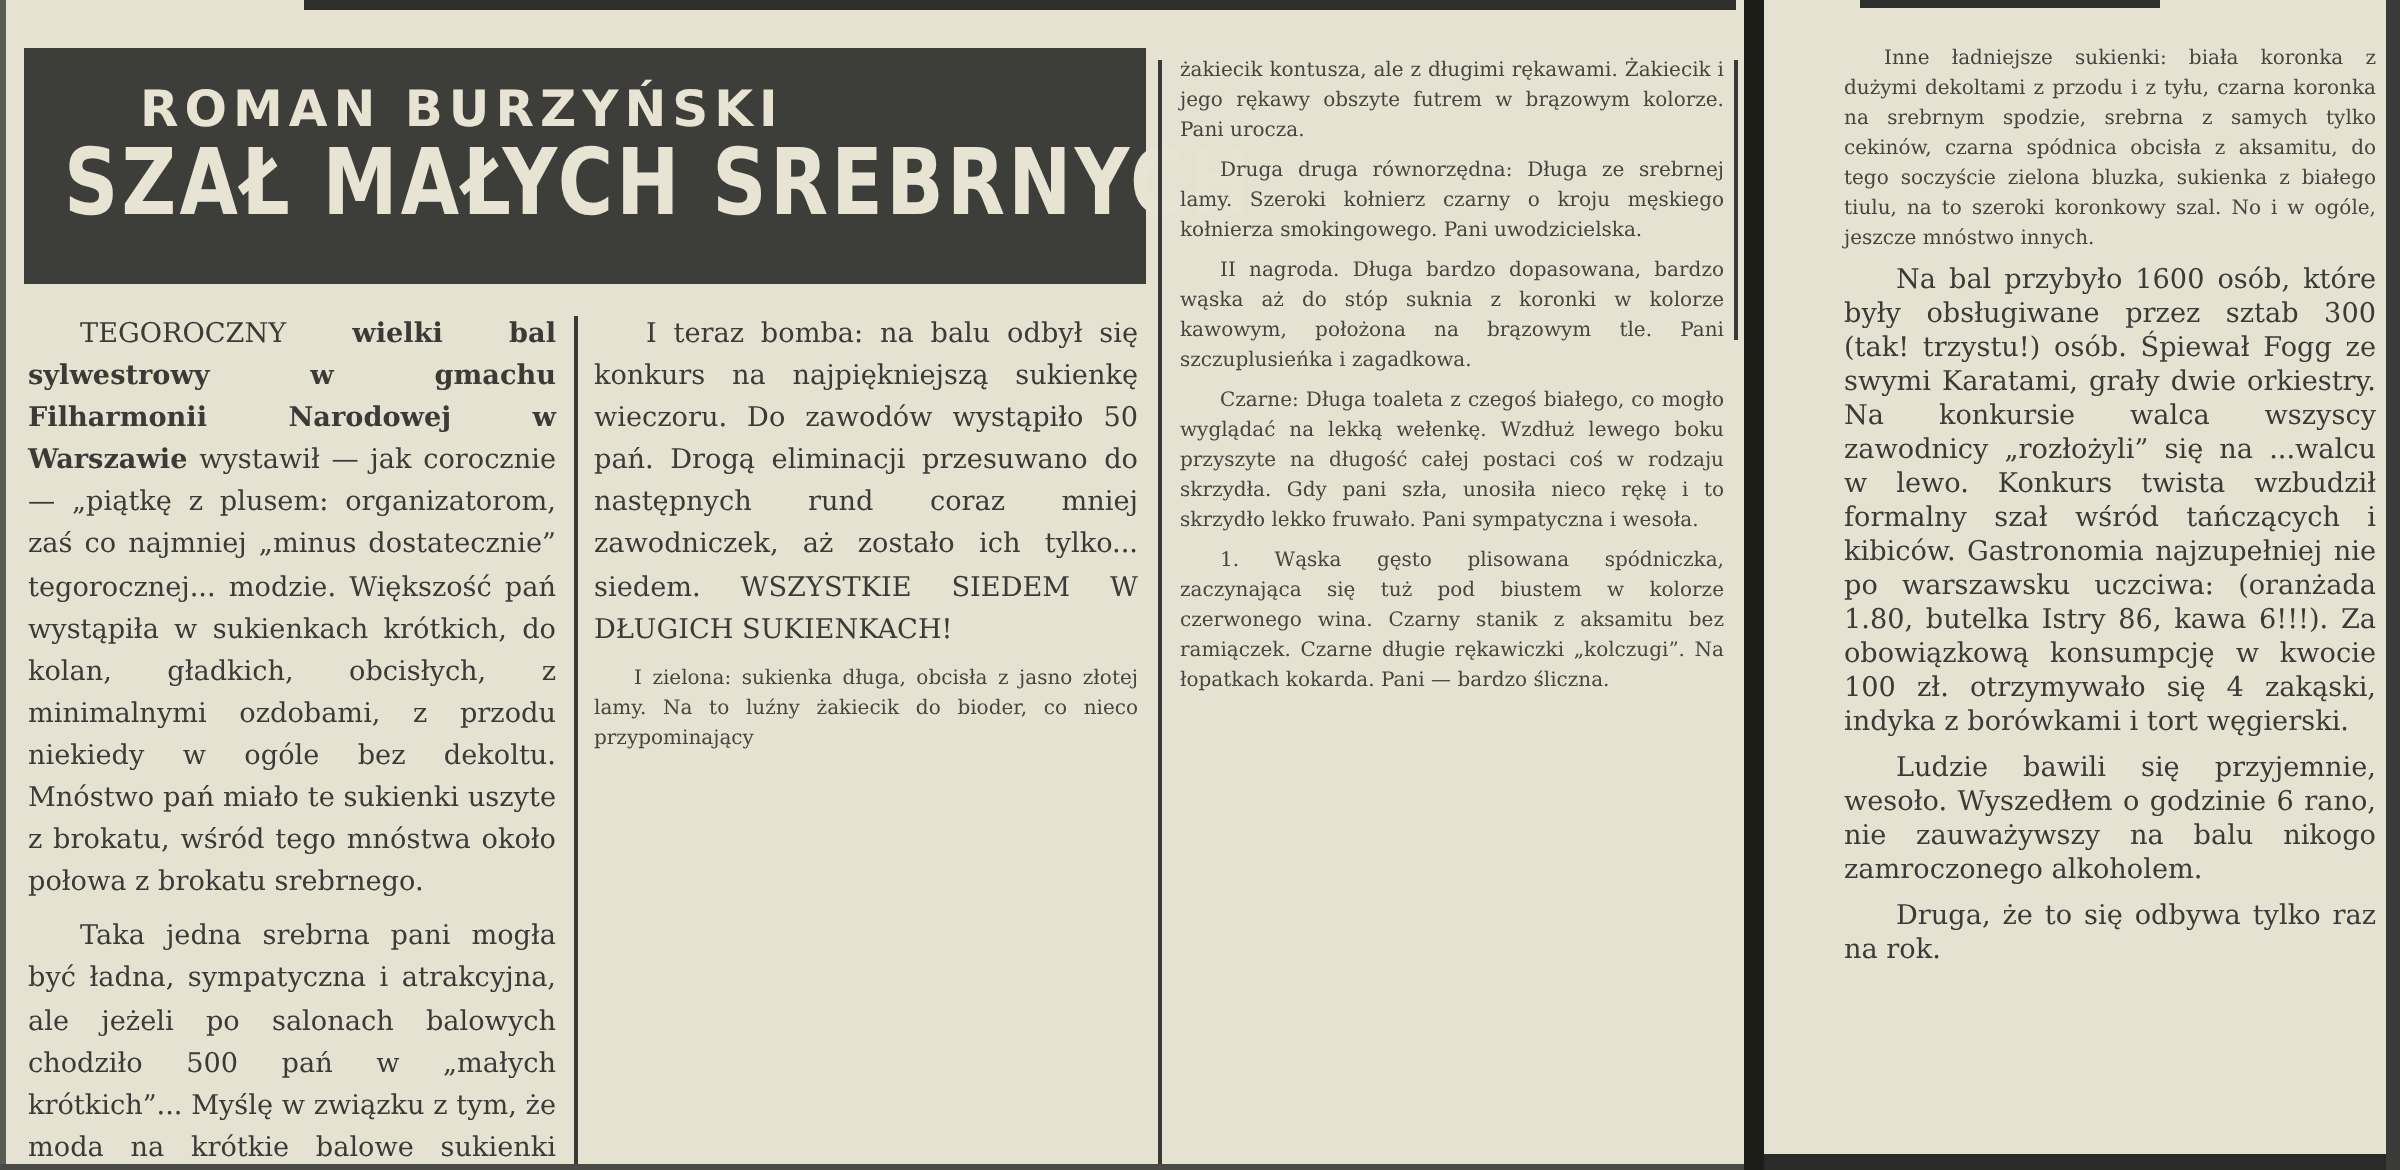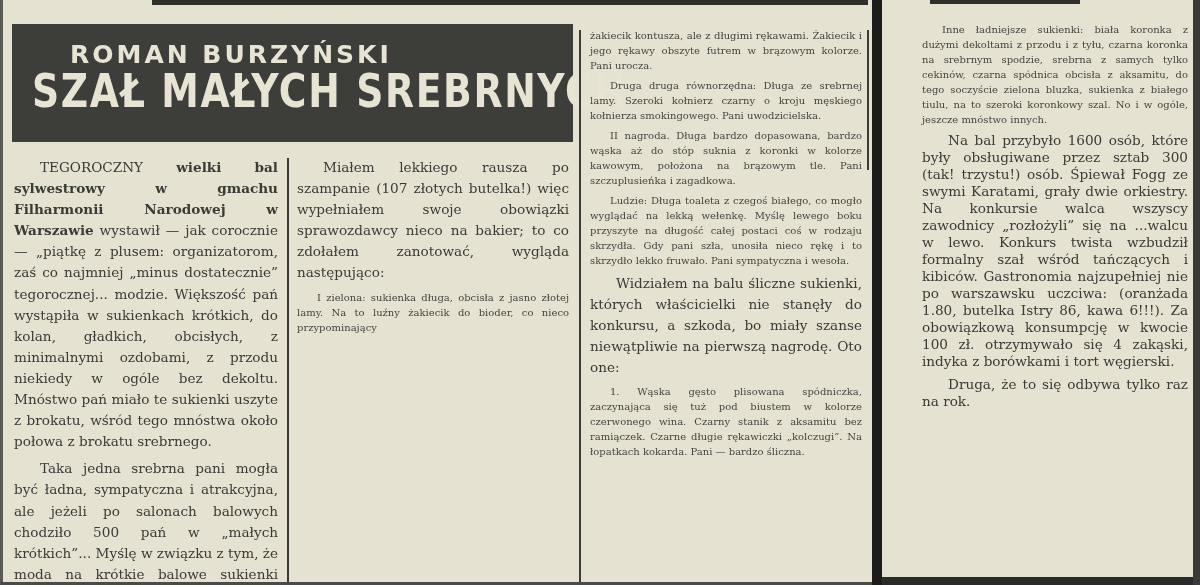--- a/index.html
+++ b/index.html
@@ -66,45 +66,43 @@
   <div class="col-rule" style="left:287px; top:158px; height:424px;"></div>
   <div class="col-rule" style="left:579px; top:30px; height:552px;"></div>
   <div class="col-rule" style="left:867px; top:30px; height:140px;"></div>
 
   <div class="col large" style="left:14px; top:157px; width:264px;">
     <p><b class="lead">TEGOROCZNY</b><b> wielki bal sylwestrowy w gmachu </b><b>Filharmonii Narodowej w Warszawie</b><span> wystawił — jak corocznie — „piątkę z plusem: organizatorom, zaś co najmniej „minus dostatecznie” tegorocznej... modzie. Większość pań wystąpiła w sukienkach krótkich, do kolan, gładkich, obcisłych, z minimalnymi ozdobami, z przodu niekiedy w ogóle bez dekoltu. Mnóstwo pań miało te sukienki uszyte z brokatu, wśród tego mnóstwa około połowa z brokatu srebrnego.</span></p>
     <p>Taka jedna srebrna pani mogła być ładna, sympatyczna i atrakcyjna, ale jeżeli po salonach balowych chodziło 500 pań w „małych krótkich”... Myślę w związku z tym, że moda na krótkie balowe sukienki szybko przeminie i że pa-</p>
   </div>
 
   <div class="col large" style="left:297px; top:157px; width:272px;">
-    <p>Miałem lekkiego rausza po szampanie (107 złotych butelka!) więc wypełniałem swoje obowiązki sprawozdawcy nieco na bakier; to co zdołałem zanotować, wygląda następująco:</p>
+    <p>I teraz bomba: na balu odbył się konkurs na najpiękniejszą sukienkę wieczoru. Do zawodów wystąpiło 50 pań. Drogą eliminacji przesuwano do następnych rund coraz mniej zawodniczek, aż zostało ich tylko... siedem. WSZYSTKIE SIEDEM W DŁUGICH SUKIENKACH!</p>
     <div class="small">
       <p><span>I zielona:</span><span> sukienka długa, obcisła z jasno złotej lamy. Na to luźny żakiecik do bioder, co nieco przypominający</span></p>
     </div>
   </div>
 
   <div class="col" style="left:590px; top:28px; width:272px;">
     <div class="small">
       <p class="noind">żakiecik kontusza, ale z długimi rękawami. Żakiecik i jego rękawy obszyte futrem w brązowym kolorze. Pani urocza.</p>
       <p><span>Druga druga równorzędna:</span><span> Długa ze srebrnej lamy. Szeroki kołnierz czarny o kroju męskiego kołnierza smokingowego. Pani uwodzicielska.</span></p>
       <p><span>II nagroda.</span><span> Długa bardzo dopasowana, bardzo wąska aż do stóp suknia z koronki w kolorze kawowym, położona na brązowym tle. Pani szczuplusieńka i zagadkowa.</span></p>
-      <p><span>Ludzie:</span><span> Długa toaleta z czegoś białego, co mogło wyglądać na lekką wełenkę. Myślę lewego boku przyszyte na długość całej postaci coś w rodzaju skrzydła. Gdy pani szła, unosiła nieco rękę i to skrzydło lekko fruwało. Pani sympatyczna i wesoła.</span></p>
-    </div>
-    <div class="large">
-      <p>Widziałem na balu śliczne sukienki, których właścicielki nie stanęły do konkursu, a szkoda, bo miały szanse niewątpliwie na pierwszą nagrodę. Oto one:</p>
+      <p><span>Czarne:</span><span> Długa toaleta z czegoś białego, co mogło wyglądać na lekką wełenkę. Wzdłuż lewego boku przyszyte na długość całej postaci coś w rodzaju skrzydła. Gdy pani szła, unosiła nieco rękę i to skrzydło lekko fruwało. Pani sympatyczna i wesoła.</span></p>
     </div>
     <div class="small">
       <p>1. Wąska gęsto plisowana spódniczka, zaczynająca się tuż pod biustem w kolorze czerwonego wina. Czarny stanik z aksamitu bez ramiączek. Czarne długie rękawiczki „kolczugi”. Na łopatkach kokarda. Pani — bardzo śliczna.</p>
 
     </div>
   </div>
 
   <div class="col" style="left:922px; top:22px; width:266px;">
     <div class="small">
       <p>Inne ładniejsze sukienki: biała koronka z dużymi dekoltami z przodu i z tyłu, czarna koronka na srebrnym spodzie, srebrna z samych tylko cekinów, czarna spódnica obcisła z aksamitu, do tego soczyście zielona bluzka, sukienka z białego tiulu, na to szeroki koronkowy szal. No i w ogóle, jeszcze mnóstwo innych.</p>
     </div>
     <div class="large" style="line-height:17px;">
       <p>Na bal przybyło 1600 osób, które były obsługiwane przez sztab 300 (tak! trzystu!) osób. Śpiewał Fogg ze swymi Karatami, grały dwie orkiestry. Na konkursie walca wszyscy zawodnicy „rozłożyli” się na ...walcu w lewo. Konkurs twista wzbudził formalny szał wśród tańczących i kibiców. Gastronomia najzupełniej nie po warszawsku uczciwa: (oranżada 1.80, butelka Istry 86, kawa 6!!!). Za obowiązkową konsumpcję w kwocie 100 zł. otrzymywało się 4 zakąski, indyka z borówkami i tort węgierski.</p>
+      <p>Ludzie bawili się przyjemnie, wesoło. Wyszedłem o godzinie 6 rano, nie zauważywszy na balu nikogo zamroczonego alkoholem.</p>
       <p>Druga, że to się odbywa tylko raz na rok.</p>
     </div>
 
   </div>
 </div>
 
 </body></html>

